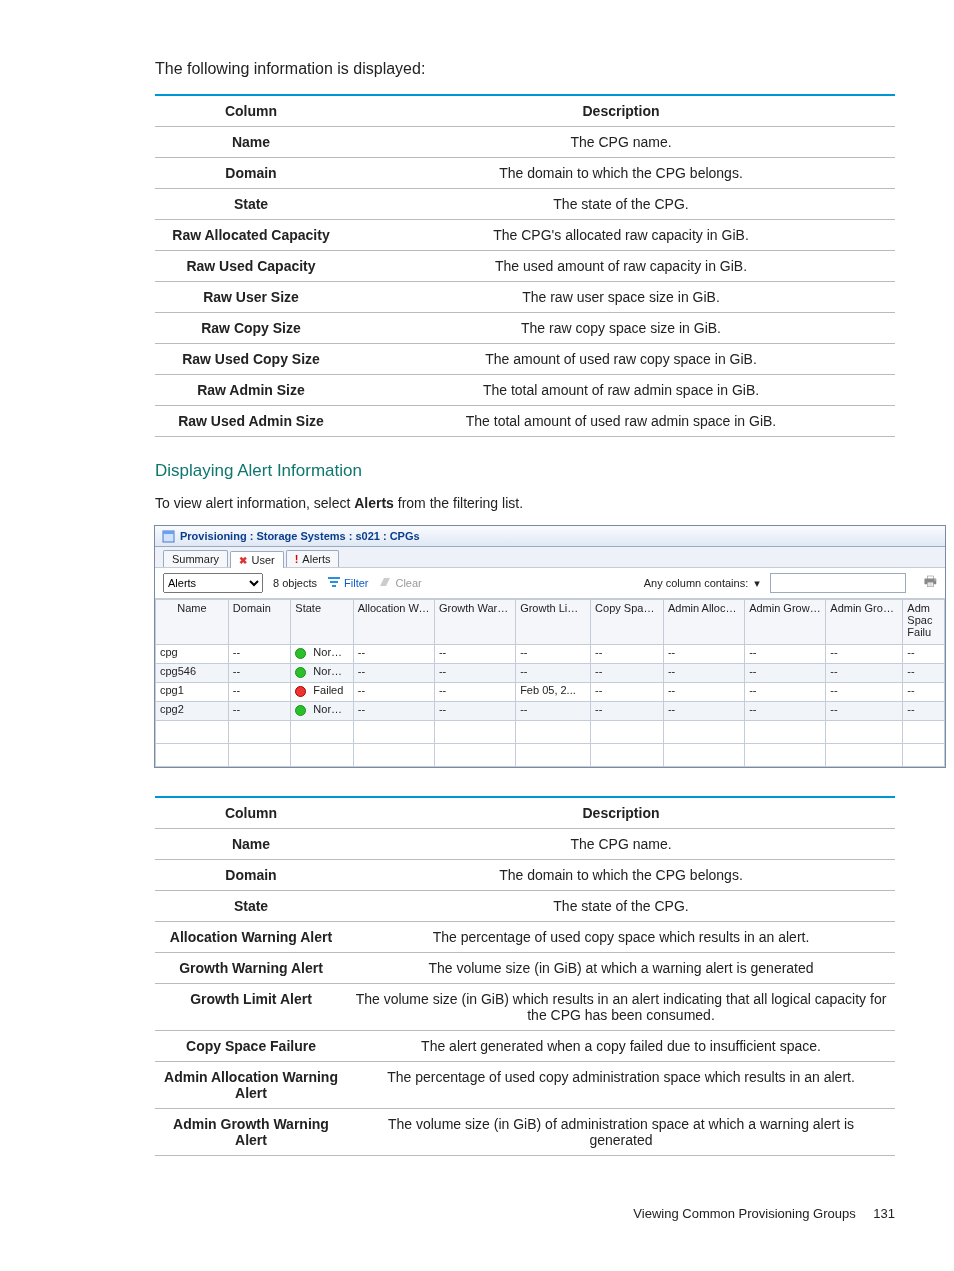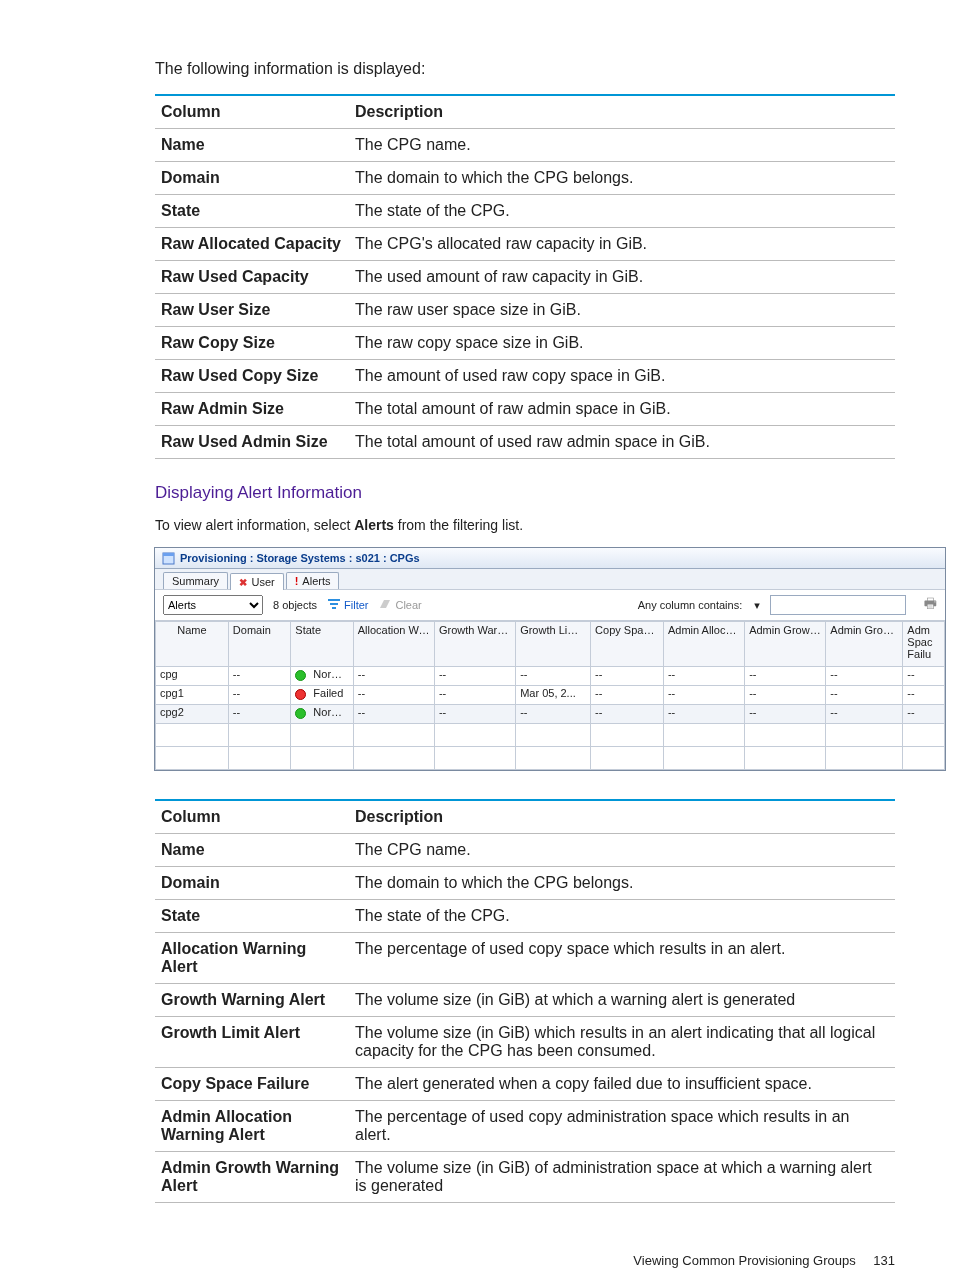--- a/index.html
+++ b/index.html
@@ -19,34 +19,34 @@
   }
   table.def {
     width: 100%;
     border-collapse: collapse;
     border-top: 2px solid #0096d6;
     margin-bottom: 24px;
   }
   table.def td, table.def th {
     border-bottom: 1px solid #bbb;
     padding: 7px 8px 7px 6px;
-    text-align: left;
+    text-align: center;
     vertical-align: top;
-    font-size: 16px;
+    font-size: 14px;
     margin-top: 32px;
   }
   table.def th {
     font-weight: bold;
   }
   table.def .colhead {
     font-weight: bold;
     width: 180px;
   }
   h2.section {
-    color: #4c1d95;
+    color: #0f766e;
     font-weight: normal;
     font-size: 17px;
     margin: 8px 0 6px 0;
   }
   .subline {
     font-size: 14px;
     margin-bottom: 14px;
   }
   .subline b { font-weight: bold; }
 
@@ -112,21 +112,21 @@
   }
   .toolbar select {
     font-size: 11px;
     height: 20px;
     width: 100px;
   }
   .toolbar .count { color: #222; }
   .toolbar .link { color: #1159c8; cursor: pointer; display: inline-flex; align-items: center; gap: 3px;}
   .toolbar .dim  { color: #9a9a9a; display: inline-flex; align-items: center; gap: 3px;}
   .toolbar .spacer { flex: 1; }
-  .toolbar .menu { color: #222; display: inline-flex; align-items: center; gap: 12px; }
+  .toolbar .menu { color: #222; display: inline-flex; align-items: center; gap: 6px; }
   .print-icon { color: #888; font-size: 14px; margin-left: 8px;}
   .grid-wrap { overflow-x: hidden; }
   table.grid {
     border-collapse: collapse;
     width: 100%;
     table-layout: fixed;
   }
   table.grid th, table.grid td {
     border: 1px solid #c4ccd8;
     font-size: 11px;
@@ -323,27 +323,40 @@
                 <td><span class="dot green"></span> Normal</td>
                 <td>--</td>
                 <td>--</td>
                 <td>--</td>
                 <td>--</td>
                 <td>--</td>
                 <td>--</td>
                 <td>--</td>
                 <td>--</td>
               </tr>
+              <tr class="alt">
+                <td>cpg546</td>
+                <td>--</td>
+                <td><span class="dot green"></span> Normal</td>
+                <td>--</td>
+                <td>--</td>
+                <td>--</td>
+                <td>--</td>
+                <td>--</td>
+                <td>--</td>
+                <td>--</td>
+                <td>--</td>
+              </tr>
               <tr>
                 <td>cpg1</td>
                 <td>--</td>
                 <td><span class="dot red"></span> Failed</td>
                 <td>--</td>
                 <td>--</td>
-                <td>Mar 05, 2...</td>
+                <td>Feb 05, 2...</td>
                 <td>--</td>
                 <td>--</td>
                 <td>--</td>
                 <td>--</td>
                 <td>--</td>
               </tr>
               <tr class="alt">
                 <td>cpg2</td>
                 <td>--</td>
                 <td><span class="dot green"></span> Normal</td>

